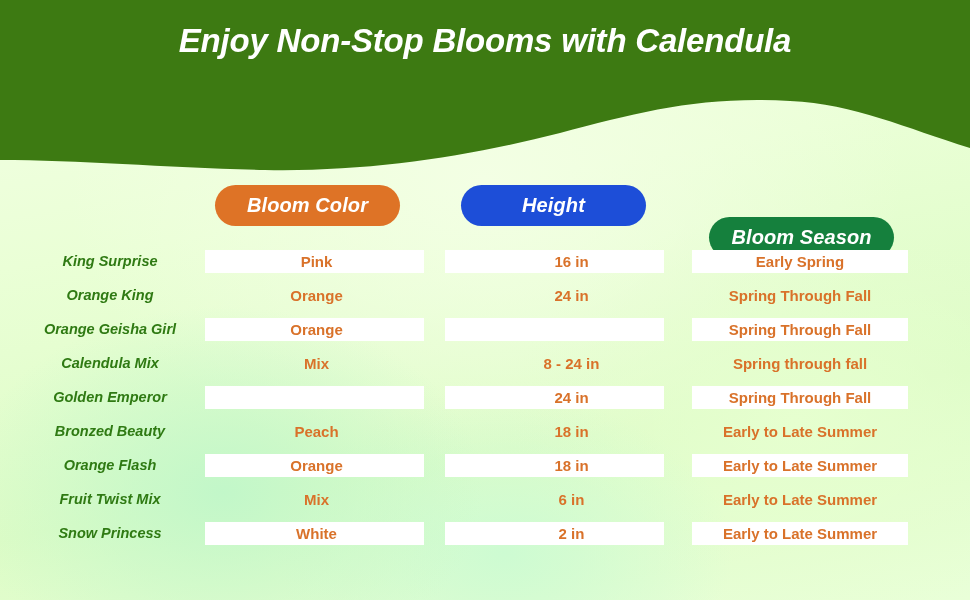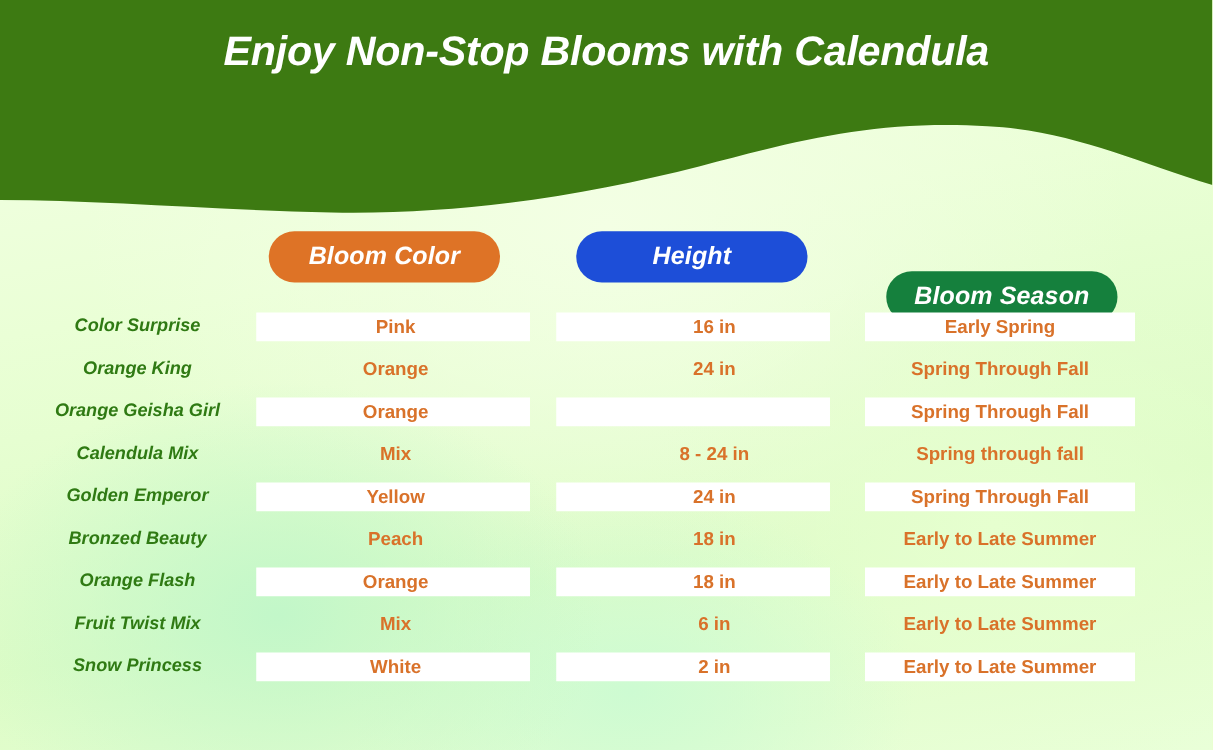--- a/index.html
+++ b/index.html
@@ -130,21 +130,21 @@
     <span>Height</span>
   </div>
   <div class="col-header" id="col-header-2">
     <span>Bloom Season</span>
   </div>
 
   <div class="data-row" style="top:250px">
     <div class="row-stripe stripe-c0"></div>
     <div class="row-stripe stripe-c1"></div>
     <div class="row-stripe stripe-c2"></div>
-    <div class="row-label">Color Surprise</div>
+    <div class="row-label">King Surprise</div>
     <div class="cell cell-c0">Pink</div>
     <div class="cell cell-c1">16 in</div>
     <div class="cell cell-c2">Early Spring</div>
   </div>
 
   <div class="data-row" style="top:284px">
     <div class="row-label">Orange King</div>
     <div class="cell cell-c0">Orange</div>
     <div class="cell cell-c1">24 in</div>
     <div class="cell cell-c2">Spring Through Fall</div>
@@ -164,21 +164,20 @@
     <div class="cell cell-c0">Mix</div>
     <div class="cell cell-c1">8 - 24 in</div>
     <div class="cell cell-c2">Spring through fall</div>
   </div>
 
   <div class="data-row" style="top:386px">
     <div class="row-stripe stripe-c0"></div>
     <div class="row-stripe stripe-c1"></div>
     <div class="row-stripe stripe-c2"></div>
     <div class="row-label">Golden Emperor</div>
-    <div class="cell cell-c0">Yellow</div>
     <div class="cell cell-c1">24 in</div>
     <div class="cell cell-c2">Spring Through Fall</div>
   </div>
 
   <div class="data-row" style="top:420px">
     <div class="row-label">Bronzed Beauty</div>
     <div class="cell cell-c0">Peach</div>
     <div class="cell cell-c1">18 in</div>
     <div class="cell cell-c2">Early to Late Summer</div>
   </div>

